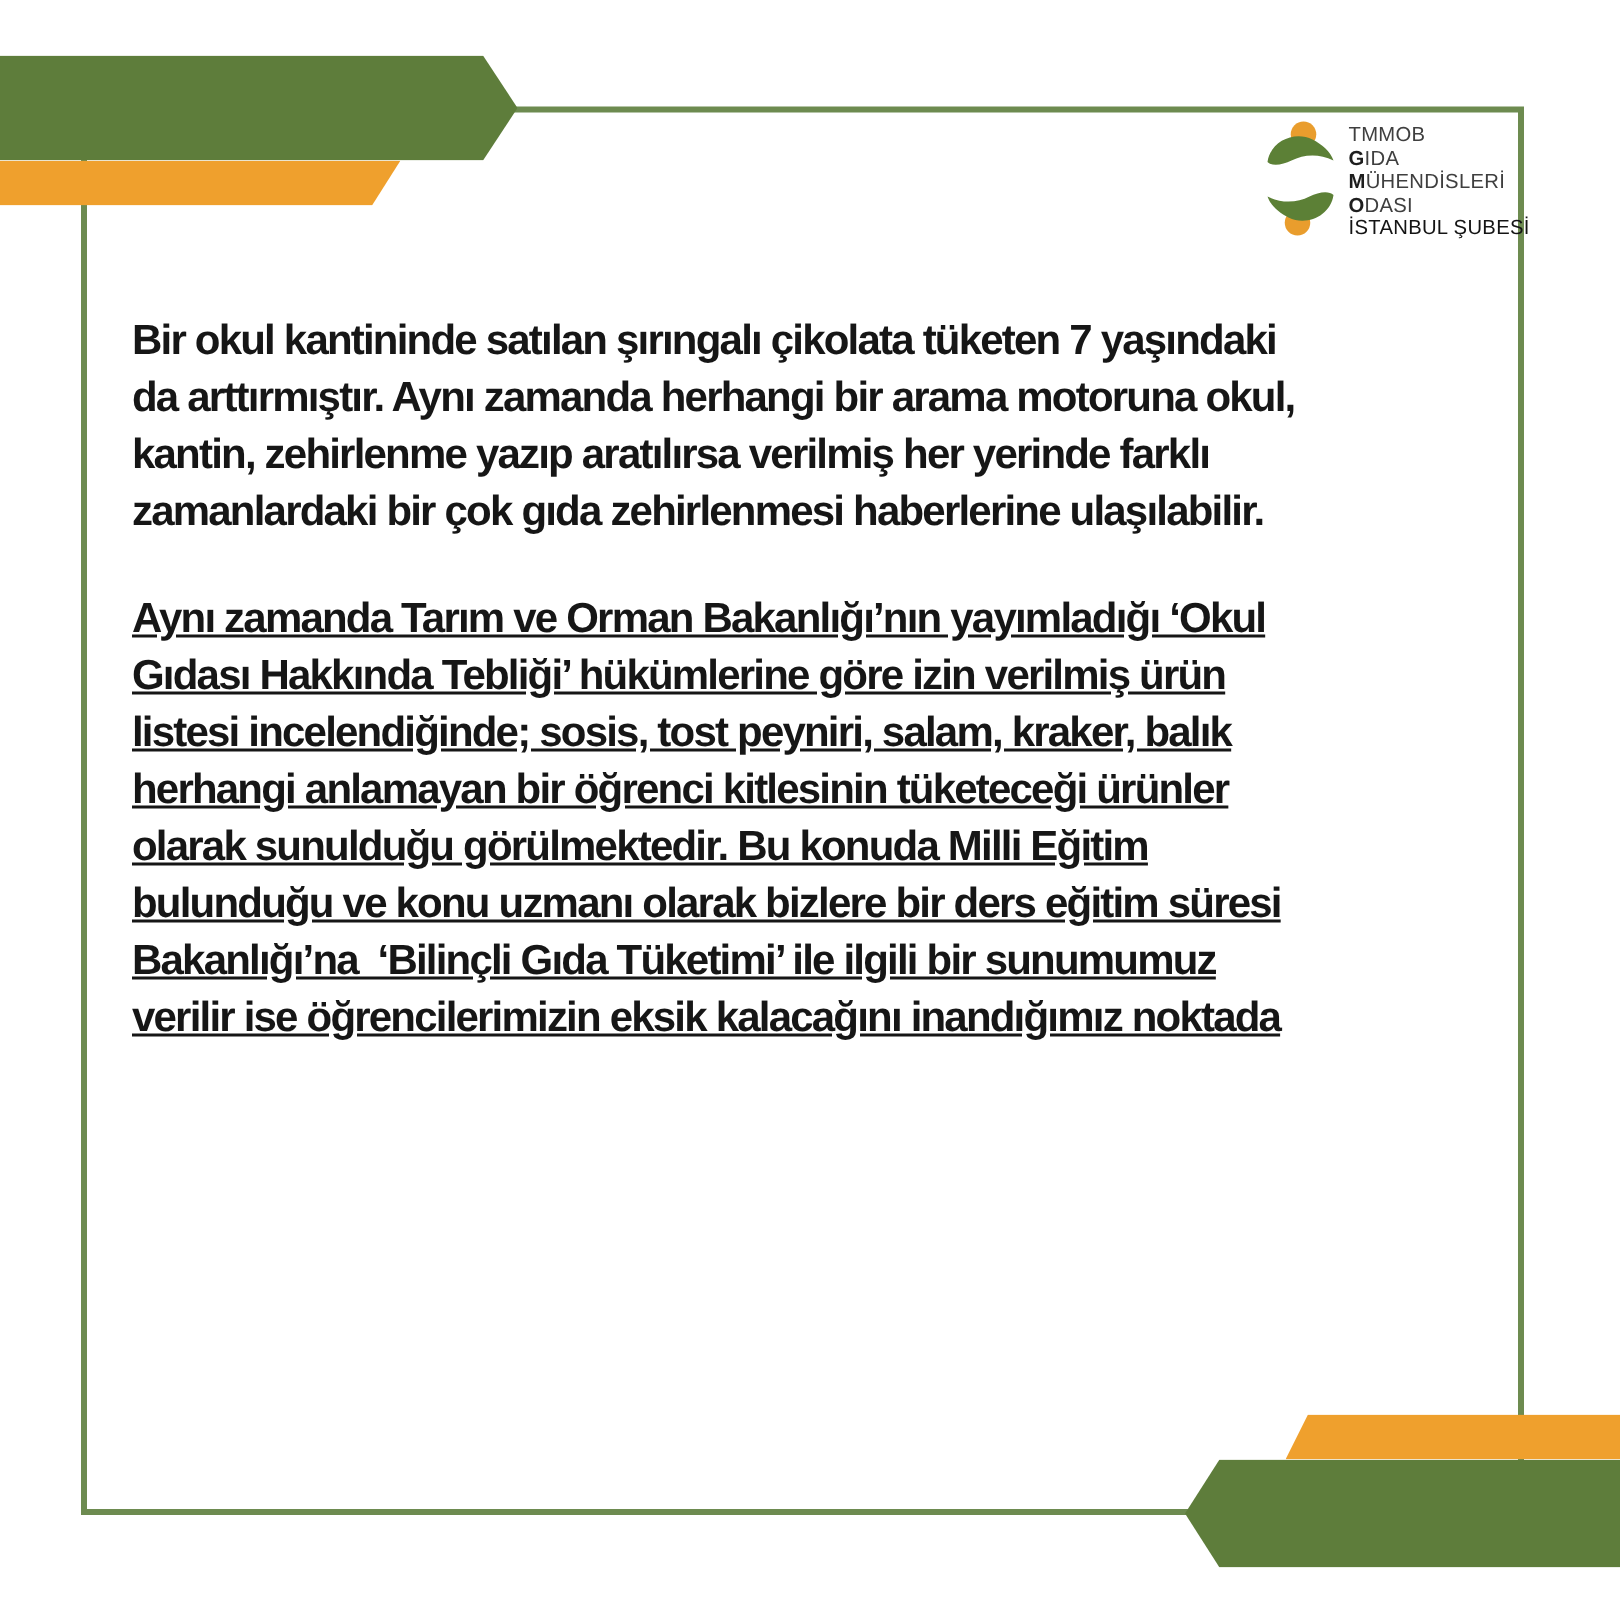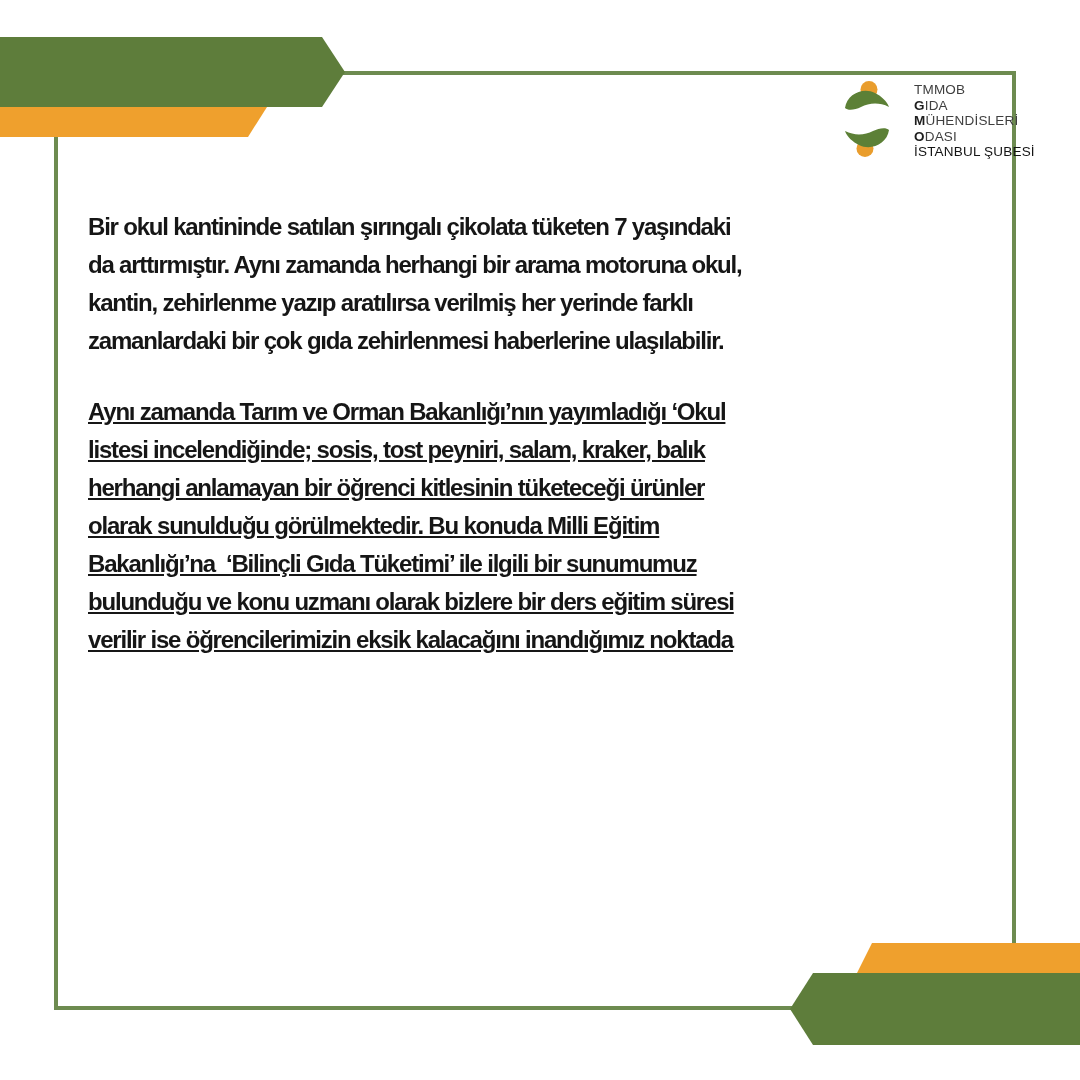--- a/index.html
+++ b/index.html
@@ -43,39 +43,39 @@
   .ribbon-orange-bottom{
     left:857px; top:943px; width:223px; height:30px;
     background:var(--ribbon-orange);
     clip-path:polygon(15px 0, 100% 0, 100% 100%, 0 100%);
   }
   .logo{
     position:absolute;
     left:843px; top:80px;
     display:flex;
     align-items:flex-start;
-    gap:23px;
+    gap:8px;
   }
   .logo-text{
     margin-top:2px;
     font-size:13.5px;
     line-height:15.5px;
     letter-spacing:0.2px;
     color:#3f3f3f;
     white-space:nowrap;
   }
   .lt-bold{font-weight:bold;color:#1e1e1e;}
   .lt-branch{font-weight:normal;color:#141414;}
   .content{
     position:absolute;
     left:88px; top:208px;
     width:905px;
     color:var(--text-black);
     font-weight:bold;
-    font-size:24px;
+    font-size:28px;
     line-height:38px;
     letter-spacing:-1.2px;
   }
   .para .line{white-space:pre;}
   .p2{margin-top:33px;text-decoration:underline;}
 </style>
 </head>
 <body>
 
 <div class="frame"></div>
@@ -107,20 +107,21 @@
 
 <div class="content">
   <div class="para p1">
     <div class="line">Bir okul kantininde satılan şırıngalı çikolata tüketen 7 yaşındaki</div>
     <div class="line">da arttırmıştır. Aynı zamanda herhangi bir arama motoruna okul,</div>
     <div class="line">kantin, zehirlenme yazıp aratılırsa verilmiş her yerinde farklı</div>
     <div class="line">zamanlardaki bir çok gıda zehirlenmesi haberlerine ulaşılabilir.</div>
   </div>
   <div class="para p2">
     <div class="line">Aynı zamanda Tarım ve Orman Bakanlığı’nın yayımladığı ‘Okul</div>
+    <div class="line">Gıdası Hakkında Tebliği’ hükümlerine göre izin verilmiş ürün</div>
     <div class="line">listesi incelendiğinde; sosis, tost peyniri, salam, kraker, balık</div>
     <div class="line">herhangi anlamayan bir öğrenci kitlesinin tüketeceği ürünler</div>
     <div class="line">olarak sunulduğu görülmektedir. Bu konuda Milli Eğitim</div>
+    <div class="line">bulunduğu ve konu uzmanı olarak bizlere bir ders eğitim süresi</div>
     <div class="line">Bakanlığı’na  ‘Bilinçli Gıda Tüketimi’ ile ilgili bir sunumumuz</div>
-    <div class="line">bulunduğu ve konu uzmanı olarak bizlere bir ders eğitim süresi</div>
     <div class="line">verilir ise öğrencilerimizin eksik kalacağını inandığımız noktada</div>
   </div>
 </div>
 
 </body></html>

